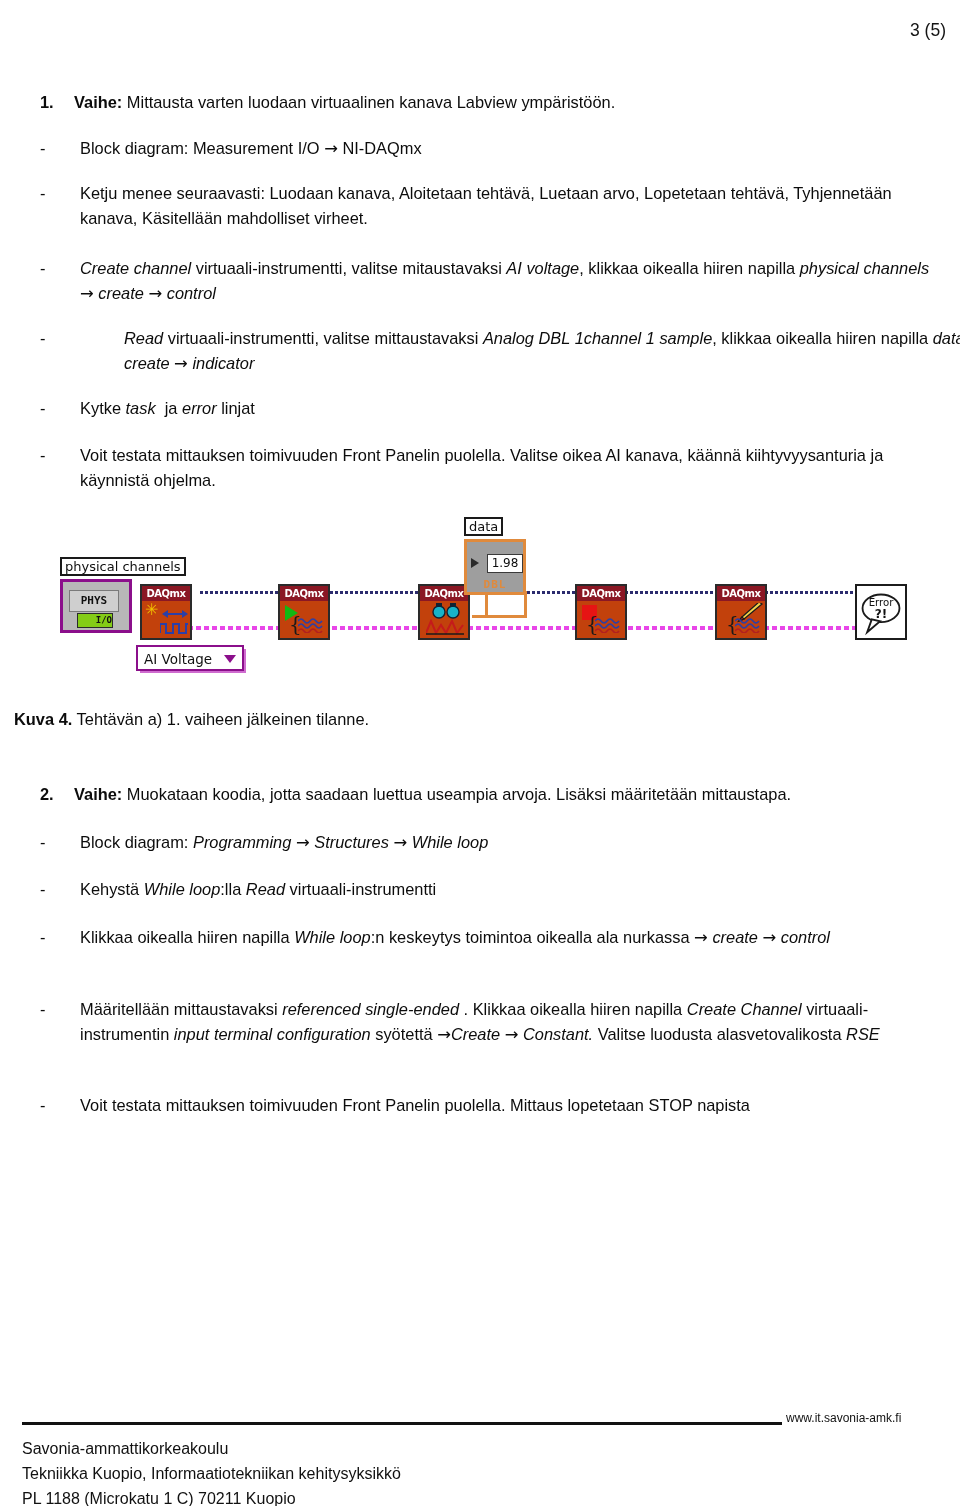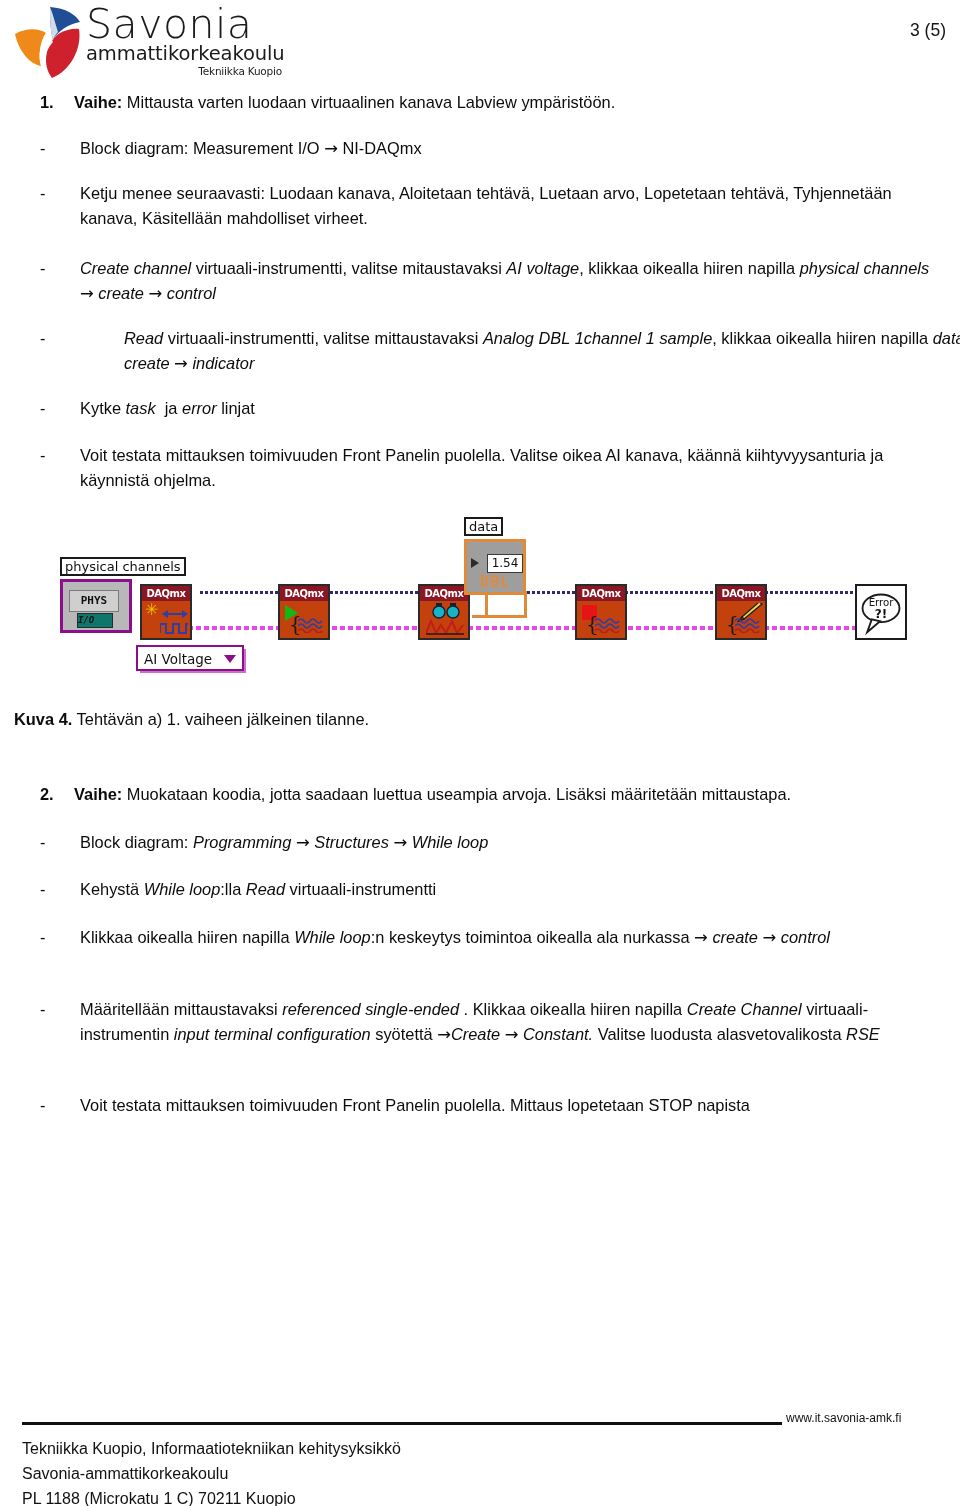--- a/index.html
+++ b/index.html
@@ -243,29 +243,28 @@
     font-size: 11px;
     font-weight: bold;
     color: #101010;
     line-height: 20px;
     text-align: center;
   }
   .phys-io {
     position: absolute;
     left: 14px; bottom: 2px;
     width: 34px; height: 13px;
-    background: #0f766e;
+    background: #84cc16;
     border: 1px solid #2a2a2a;
     font-family: "DejaVu Sans Mono", monospace;
     font-size: 9px;
     font-weight: bold;
-    text-align: left;
+    text-align: right;
     line-height: 13px;
     color: #101010;
-    font-style: italic;
   }
   .enum-box {
     position: absolute;
     border: 2px solid #8b0f8b;
     background: #ffffff;
     box-shadow: 3px 3px 0 -1px #cf6ccf;
     font-family: "DejaVu Sans", sans-serif;
     font-size: 13.5px;
     color: #101010;
     z-index: 7;
@@ -297,21 +296,21 @@
     text-align: center;
     line-height: 17px;
     color: #0d0d0d;
   }
   .ind-dbl {
     position: absolute;
     left: 0; bottom: 1px;
     width: 100%;
     text-align: center;
     font-family: "DejaVu Sans Mono", monospace;
-    font-size: 15px;
+    font-size: 11px;
     font-weight: bold;
     color: #e08a3c;
     letter-spacing: 1px;
   }
   .ind-tri {
     position: absolute;
     left: 4px; top: 16px;
     width: 0; height: 0;
     border-left: 8px solid #2a2a2a;
     border-top: 5px solid transparent;
@@ -360,34 +359,20 @@
     font-size: 16px;
     line-height: 25px;
     color: #111111;
   }
 </style>
 </head>
 <body>
 
 <div id="header">
 
-  <div id="logo">
-    <svg class="logo-mark" viewBox="0 0 78 80">
-      <path d="M40 3 C56 4 66 11 70 18 C58 20 48 27 43 36 C40 25 40 12 40 3 Z" fill="#1f4e96"></path>
-      <path d="M5 30 C16 24 28 24 36 29 C30 38 28 52 31 62 C20 60 9 48 5 30 Z" fill="#ef8a1a"></path>
-      <path d="M69 25 C72 44 61 66 42 74 C31 60 36 38 50 29 C56 26 63 24 69 25 Z" fill="#cf202e"></path>
-      <path d="M36 29 C30 38 28 52 31 62 C33 55 37 45 43 38 C41 34 39 31 36 29 Z" fill="#ffffff" opacity="0.85"></path>
-      <path d="M40 3 C40 12 40 25 43 36 C44 33 46 30 48 28 C45 19 43 10 40 3 Z" fill="#ffffff" opacity="0.8"></path>
-    </svg>
-    <div class="logo-text">
-      <div class="logo-savonia">Savonia</div>
-      <div class="logo-amk">ammattikorkeakoulu</div>
-      <div class="logo-unit">Tekniikka Kuopio</div>
-    </div>
-  </div>
 
   <div id="header-page">3 (5)</div>
 </div>
 
 <div class="numitem" style="left:40px; top:90px; width:880px;">
   <span class="num">1.</span>
   <span style="position:absolute;left:34px;">
     <b class="hdr">Vaihe:</b><span> Mittausta varten luodaan virtuaalinen kanava Labview ympäristöön.</span>
   </span>
 </div>
@@ -483,21 +468,21 @@
       <svg class="redsine" viewBox="0 0 38 16">
         <polyline points="0,14 5,2 10,14 15,6 20,14 26,2 31,14 37,6" fill="none" stroke="#c41b1b" stroke-width="2"></polyline>
         <line x1="0" y1="15" x2="38" y2="15" stroke="#1a1a1a" stroke-width="1.4"></line>
       </svg>
     </div>
   </div>
 
   <div class="lbl-box" style="left:424px; top:12px;">data</div>
   <div class="ind-box" style="left:424px; top:34px; width:62px; height:56px;">
     <div class="ind-tri"></div>
-    <div class="ind-num">1.54</div>
+    <div class="ind-num">1.98</div>
     <div class="ind-dbl">DBL</div>
   </div>
   <div class="ind-wire-v" style="left:445px; top:88px; height:24px;"></div>
   <div class="ind-wire-h" style="left:432px; top:110px; width:55px;"></div>
   <div class="ind-wire-v" style="left:484px; top:86px; height:26px;"></div>
 
   <div class="daq" style="left:535px;">
     <div class="cap">DAQmx</div>
     <div class="body">
       <div class="redsq"></div>
@@ -569,17 +554,17 @@
 
 <div class="para" style="left:40px; top:1093px; width:890px;">
   <span class="bullet-dash">-</span>
   <span class="btext" style="width:860px;">Voit testata mittauksen toimivuuden Front Panelin puolella. Mittaus lopetetaan STOP napista</span>
 </div>
 
 <div id="footer">
   <div id="footer-rule"></div>
   <div id="footer-url">www.it.savonia-amk.fi</div>
   <div id="footer-addr">
+    <div>Savonia-ammattikorkeakoulu</div>
     <div>Tekniikka Kuopio, Informaatiotekniikan kehitysyksikkö</div>
-    <div>Savonia-ammattikorkeakoulu</div>
     <div>PL 1188 (Microkatu 1 C) 70211 Kuopio</div>
   </div>
 </div>
 
 </body></html>

